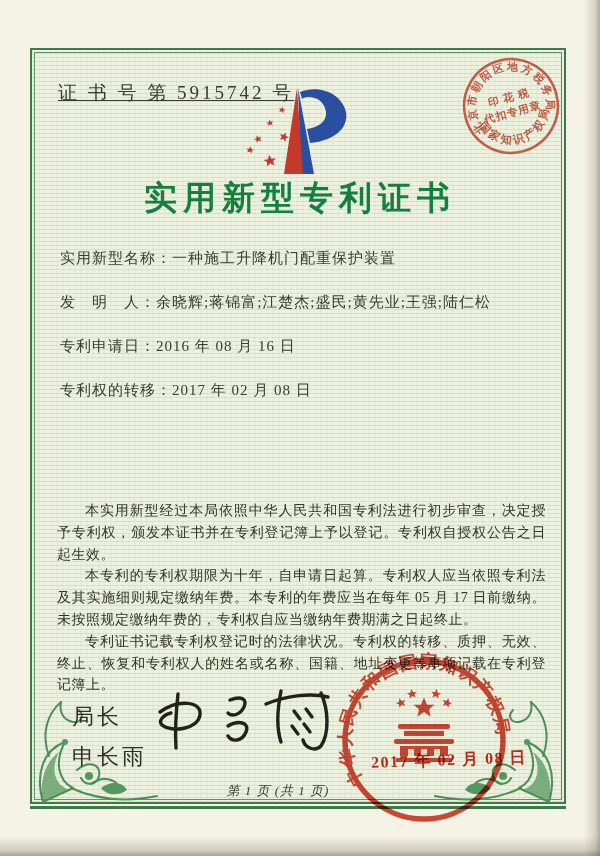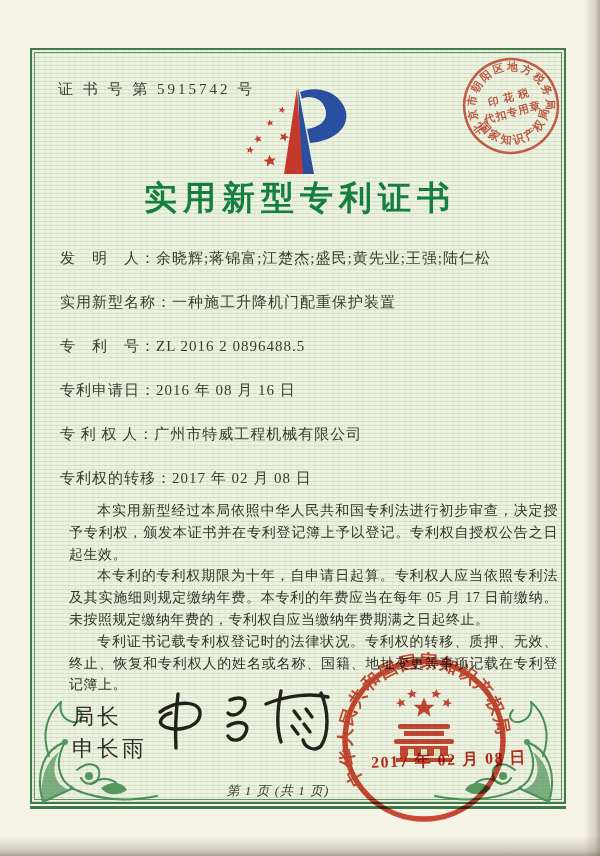--- a/index.html
+++ b/index.html
@@ -16,33 +16,33 @@
     position:absolute;left:30px;top:48px;width:532px;height:752px;
     border:2px solid #3e7a4a;
     background-color:#edf1df;
     background-image:
       repeating-linear-gradient(0deg, rgba(122,168,118,.20) 0 1px, rgba(255,255,255,0) 1px 4px),
       repeating-linear-gradient(90deg, rgba(122,168,118,.05) 0 2px, rgba(255,255,255,0) 2px 6px);
     z-index:1;
   }
   .frame::before{content:"";position:absolute;inset:2px;border:1px solid #5d9465;}
   .frame::after{content:"";position:absolute;left:-2px;right:-2px;bottom:-7px;height:3px;background:#3e7a4a;}
-  .cert-no{position:absolute;left:58px;top:80px;font-size:15px;letter-spacing:3px;color:#3a3a32;z-index:3;}
+  .cert-no{position:absolute;left:58px;top:80px;font-size:19px;letter-spacing:3px;color:#3a3a32;z-index:3;text-decoration:underline;}
   .logo{position:absolute;left:242px;top:86px;z-index:3;}
   .title{position:absolute;left:0;top:176px;width:600px;text-align:center;
     font-size:33px;font-weight:700;letter-spacing:6px;color:#15803d;z-index:3;}
   .fields{position:absolute;left:60px;top:249px;width:480px;z-index:3;}
   .field-row{height:20px;margin-bottom:24px;font-size:15px;color:#3b3b32;letter-spacing:1px;white-space:nowrap;}
   .field-label{color:#3b3b32;}
   .field-value{color:#3b3b32;}
-  .paragraphs{position:absolute;left:57px;top:500px;width:489px;z-index:3;margin-left:12px;}
+  .paragraphs{position:absolute;left:57px;top:500px;width:489px;z-index:3;}
   .paragraphs p{margin:0;font-size:14px;line-height:21.8px;text-align:justify;
     text-indent:2em;color:#33332a;letter-spacing:.5px;}
   .signer{position:absolute;left:72px;top:702px;z-index:3;font-size:22px;color:#2f2f27;letter-spacing:3px;}
-  .signer .name{margin-top:2px;}
+  .signer .name{margin-top:10px;}
   .signature{position:absolute;left:148px;top:686px;z-index:4;}
   .stamp{mix-blend-mode:multiply;}
   .tax-stamp{position:absolute;left:455px;top:50px;transform:rotate(-15deg);opacity:.85;z-index:5;}
   .big-seal{position:absolute;left:324px;top:640px;opacity:.92;z-index:5;}
   .seal-date{position:absolute;left:350px;top:750px;width:198px;text-align:center;
     font-size:16px;font-weight:700;color:#c2301f;letter-spacing:1.5px;transform:rotate(-2deg);z-index:6;
     mix-blend-mode:multiply;}
   .footer{position:absolute;left:0;top:782px;width:556px;text-align:center;
     font-size:13px;color:#3c3c33;letter-spacing:1px;z-index:3;font-style:italic;}
   .ornament{position:absolute;z-index:2;}
@@ -90,33 +90,27 @@
       <textPath href="#taxBottomArc" startOffset="1">国家知识产权局</textPath>
     </text>
     <text x="55" y="50" text-anchor="middle" font-size="10.5" letter-spacing="1" fill="#c8432f" font-weight="700">印 花 税</text>
     <text x="55" y="65" text-anchor="middle" font-size="10.5" letter-spacing="1" fill="#c8432f" font-weight="700">代扣专用章</text>
   </svg>
 
   <div class="title">实用新型专利证书</div>
 
   <div class="fields">
     <div class="field-row">
+      <span class="field-label">实用新型名称：</span><span class="field-value">一种施工升降机门配重保护装置</span>
+    </div>
+    <div class="field-row">
       <span class="field-label">发　明　人：</span><span class="field-value">余晓辉;蒋锦富;江楚杰;盛民;黄先业;王强;陆仁松</span>
     </div>
     <div class="field-row">
-      <span class="field-label">实用新型名称：</span><span class="field-value">一种施工升降机门配重保护装置</span>
-    </div>
-    <div class="field-row">
-      <span class="field-label">专　利　号：</span><span class="field-value">ZL 2016 2 0896488.5</span>
-    </div>
-    <div class="field-row">
       <span class="field-label">专利申请日：</span><span class="field-value">2016 年 08 月 16 日</span>
-    </div>
-    <div class="field-row">
-      <span class="field-label">专 利 权 人：</span><span class="field-value">广州市特威工程机械有限公司</span>
     </div>
     <div class="field-row">
       <span class="field-label">专利权的转移：</span><span class="field-value">2017 年 02 月 08 日</span>
     </div>
   </div>
 
   <div class="paragraphs">
     <p>本实用新型经过本局依照中华人民共和国专利法进行初步审查，决定授予专利权，颁发本证书并在专利登记簿上予以登记。专利权自授权公告之日起生效。</p>
     <p>本专利的专利权期限为十年，自申请日起算。专利权人应当依照专利法及其实施细则规定缴纳年费。本专利的年费应当在每年 05 月 17 日前缴纳。未按照规定缴纳年费的，专利权自应当缴纳年费期满之日起终止。</p>
     <p>专利证书记载专利权登记时的法律状况。专利权的转移、质押、无效、终止、恢复和专利权人的姓名或名称、国籍、地址变更等事项记载在专利登记簿上。</p>

